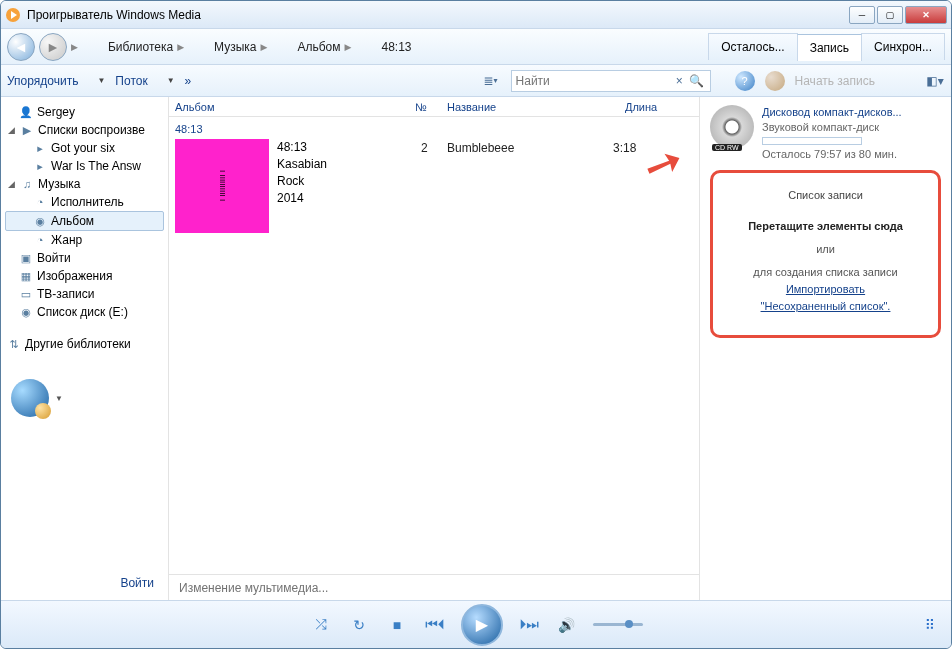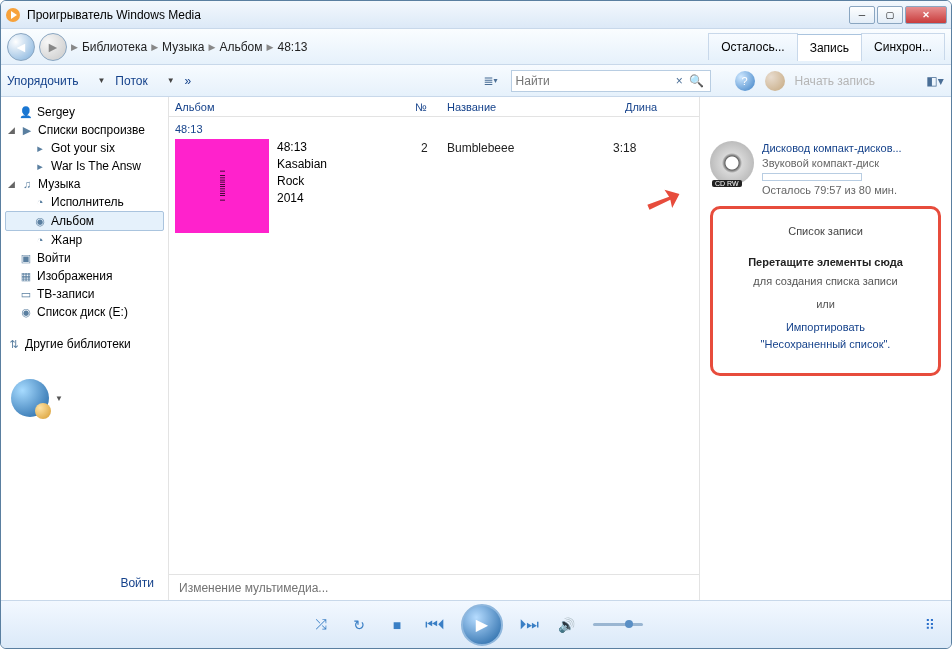--- a/index.html
+++ b/index.html
@@ -9,21 +9,21 @@
 .titlebar .icon { width: 16px; height: 16px; margin-right: 6px; }
 .titlebar .title { font-size: 12px; color: #000; flex: 1; }
 .winbtns { display: flex; gap: 2px; }
 .winbtn { width: 26px; height: 18px; border: 1px solid #8aa6c1; border-radius: 2px; background: linear-gradient(#fdfefe, #e3edf7); display: flex; align-items: center; justify-content: center; font-size: 9px; cursor: pointer; }
 .winbtn.close { background: linear-gradient(#e78f8f, #c93c3c); color: #fff; width: 42px; font-weight: bold; }
 .navrow { height: 36px; display: flex; align-items: center; padding: 2px 6px; gap: 4px; background: linear-gradient(#fafdff, #e6f1fb); border-bottom: 1px solid #c8d8ea; }
 .navbtn { width: 28px; height: 28px; border: 1px solid #8aa6c1; border-radius: 50%; background: radial-gradient(circle at 30% 30%, #fff, #7daedb); display: flex; align-items: center; justify-content: center; color: #fff; font-size: 14px; cursor: pointer; }
 .navbtn.fwd { background: radial-gradient(circle at 30% 30%, #f7f7f7, #c8c8c8); color: #888; }
 .breadcrumb { flex: 1; display: flex; align-items: center; gap: 4px; font-size: 12px; color: #222; }
 .breadcrumb .sep { color: #888; font-size: 9px; }
-.breadcrumb a { color: #222; text-decoration: none; cursor: pointer; }
+.breadcrumb a { color: #222; text-decoration: none; cursor: pointer; margin-left: 26px; }
 .right-tabs { display: flex; gap: 0; }
 .right-tab { border: 1px solid #c8d8ea; border-bottom: none; padding: 6px 12px; font-size: 12px; background: linear-gradient(#f7fbff,#e6f1fb); cursor: pointer; margin-left: -1px; }
 .right-tab.active { background: #fff; border-top: 1px solid #aac4de; position: relative; top: 1px; }
 .toolbar { height: 32px; display: flex; align-items: center; padding: 0 6px; gap: 10px; background: linear-gradient(#f7fbff,#e6f1fb); border-bottom: 1px solid #c8d8ea; font-size: 12px; }
 .tool { color: #15428b; cursor: pointer; display: flex; align-items: center; gap: 19px; }
 .tool .caret { font-size: 8px; color: #444; }
 .spacer { flex: 1; }
 .iconbtn { width: 20px; height: 20px; display: flex; align-items: center; justify-content: center; cursor: pointer; color: #4a6e96; font-size: 12px; }
 .search { width: 200px; height: 22px; border: 1px solid #b8cde2; background: #fff; display: flex; align-items: center; padding: 0 4px; }
 .search input { border: none; outline: none; flex: 1; font-size: 12px; color: #888; background: transparent; }
@@ -54,30 +54,30 @@
 .albrow { display: flex; gap: 8px; }
 .cover { width: 94px; height: 94px; background: #ff22cc; display: flex; align-items: center; justify-content: center; font-size: 8px; writing-mode: vertical-rl; color: #000; }
 .albmeta { width: 130px; font-size: 12px; line-height: 17px; }
 .trackarea { flex: 1; }
 .track { display: flex; font-size: 12px; color: #222; padding-top: 2px; }
 .track .n { width: 32px; padding-left: 6px; }
 .track .t { flex: 1; }
 .track .l { width: 80px; }
 .status { height: 26px; border-top: 1px solid #e3e3e3; display: flex; align-items: center; padding: 0 10px; color: #737373; font-size: 12px; cursor: pointer; }
 .rightpane { width: 252px; border-left: 1px solid #e3e3e3; padding: 8px 10px; font-size: 11px; display: flex; flex-direction: column; gap: 8px; position: relative; }
-.drive { display: flex; gap: 8px; margin-top: 36px; }
+.drive { display: flex; gap: 8px; }
 .cdimg { width: 44px; height: 44px; border-radius: 50%; background: radial-gradient(circle at 50% 50%, #fff 0, #fff 6px, #666 7px, #d8d8d8 10px, #bcbcbc 22px, #888 23px); position: relative; }
 .cdimg:after { content: "CD RW"; position: absolute; bottom: -2px; left: 2px; font-size: 7px; background: #222; color: #fff; padding: 0 3px; border-radius: 2px; }
 .drive-meta { flex: 1; line-height: 15px; }
 .drive-meta .link { color: #15428b; cursor: pointer; white-space: nowrap; overflow: hidden; text-overflow: ellipsis; }
 .progress { width: 100px; height: 8px; border: 1px solid #b8cde2; background: #fff; margin: 2px 0; }
 .burnbox { border: 3px solid #e74c3c; border-radius: 10px; padding: 14px 8px 20px; text-align: center; color: #555; line-height: 17px; }
 .burnbox .title { color: #444; margin-bottom: 14px; }
 .burnbox .bold { color: #222; font-weight: 600; margin-bottom: 2px; }
-.burnbox a { color: #15428b; cursor: pointer; }
+.burnbox a { color: #15428b; text-decoration: underline; cursor: pointer; }
 .arrow-ann { position: absolute; left: -68px; top: -18px; color: #e74c3c; font-size: 46px; transform: rotate(22deg); pointer-events: none; }
 .player { height: 48px; background: linear-gradient(#f2f8ff,#dbe9f8); border-top: 1px solid #c8d8ea; display: flex; align-items: center; justify-content: center; gap: 14px; position: relative; }
 .pbtn { color: #3a7fc5; cursor: pointer; font-size: 14px; width: 24px; text-align: center; }
 .play { width: 42px; height: 42px; border-radius: 50%; background: radial-gradient(circle at 35% 30%, #b6dcff, #1a5fa0); display: flex; align-items: center; justify-content: center; color: #fff; font-size: 16px; cursor: pointer; border: 2px solid #8fb7dd; }
 .vol-line { width: 50px; height: 3px; background: #9ab6d2; border-radius: 2px; position: relative; }
 .vol-line:after { content: ""; position: absolute; left: 32px; top: -3px; width: 8px; height: 8px; border-radius: 50%; background: #5a8fc5; }
 .view-corner { position: absolute; right: 16px; color: #2a6fca; font-size: 14px; cursor: pointer; }
 </style>
 </head>
 <body>
@@ -247,22 +247,22 @@
           <div class="link">Дисковод компакт-дисков...</div>
           <div style="color:#666">Звуковой компакт-диск</div>
           <div class="progress"></div>
           <div style="color:#666">Осталось 79:57 из 80 мин.</div>
         </div>
       </div>
       <div class="burnbox" style="position:relative">
         <span class="arrow-ann">➚</span>
         <div class="title">Список записи</div>
         <div class="bold">Перетащите элементы сюда</div>
+        <div style="margin:6px 0">или</div>
         <div>для создания списка записи</div>
-        <div style="margin:6px 0">или</div>
         <a>Импортировать</a><br>
         <a>"Несохраненный список".</a>
       </div>
     </div>
 
   </div>
 
   <div class="player">
     <span class="pbtn">⤮</span>
     <span class="pbtn">↻</span>

